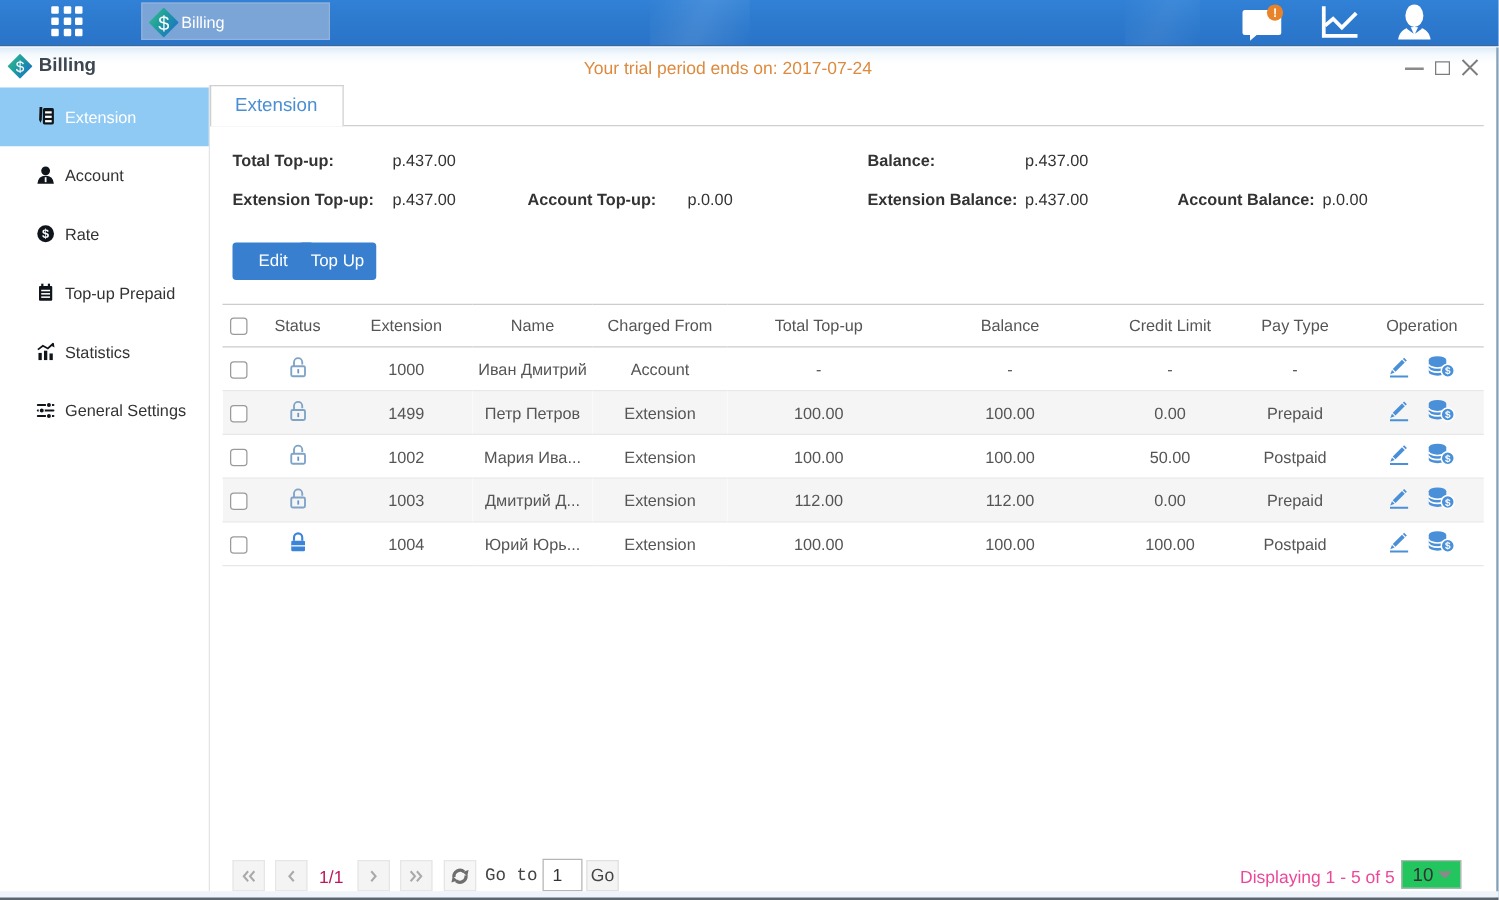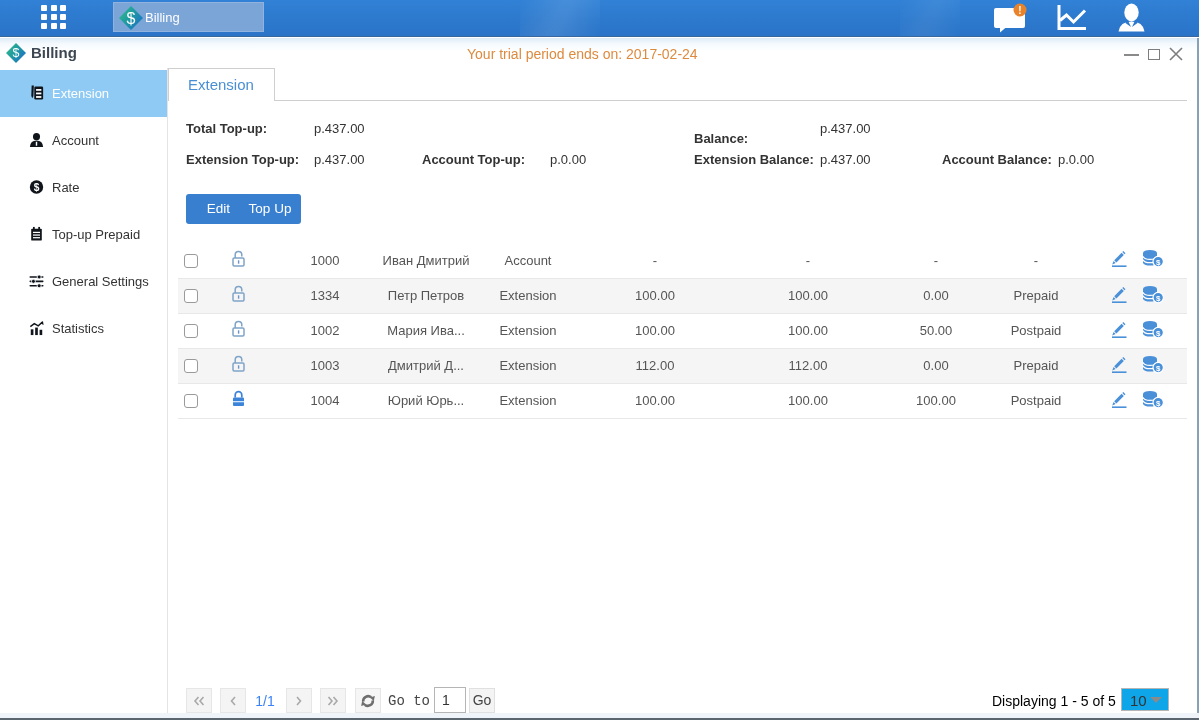--- a/index.html
+++ b/index.html
@@ -51,26 +51,26 @@
 #tbl { position:absolute; left:10px; top:175px; width:1009px; border-collapse:collapse; table-layout:fixed; }
 #tbl th { font-weight:normal; font-size:13px; color:#555; height:34px; text-align:center;
   border-top:1px solid #cccccc; border-bottom:1px solid #cccccc; background:#fff; }
 #tbl td { font-size:13px; color:#555; height:35px; text-align:center; border-bottom:1px solid #e8e8e8; white-space:nowrap; overflow:hidden; }
 #tbl tr.odd td { background:#f5f5f5; }
 .cb { display:inline-block; width:14px; height:14px; border:1px solid #9a9a9a; border-radius:3px; background:#fff; vertical-align:middle; }
 
 
 .pgbtn { position:absolute; top:620px; width:26px; height:25px; background:#f4f4f4; border:1px solid #e6e6e6; }
 .pgbtn svg { position:absolute; left:50%; top:50%; transform:translate(-50%,-50%); }
-#pgtext { position:absolute; left:82px; top:625px; width:30px; text-align:center; font-size:14px; color:#3b82f6; }
+#pgtext { position:absolute; left:82px; top:625px; width:30px; text-align:center; font-size:14px; color:#be185d; }
 #goto { position:absolute; left:220px; top:625px; font-size:14px; color:#444;font-family:Liberation Mono, monospace; }
 #goinput { position:absolute; left:266px; top:619px; width:32px; height:26px; border:1px solid #b5b5b5; font-size:14px; color:#333; padding-left:7px; line-height:24px; background:#fff; }
 #gobtn { position:absolute; left:301px; top:620px; width:26px; height:25px; background:#f4f4f4; border:1px solid #e0e0e0; text-align:center; line-height:23px; font-size:14px; color:#444; }
-#disp { position:absolute; left:824px; top:625px; font-size:14px; color:#000000; }
-#psel { position:absolute; left:953px; top:620px; width:48px; height:23px; border:1px solid #b5b5b5; background:#0ea5e9;padding-left:25px; }
+#disp { position:absolute; left:824px; top:625px; font-size:14px; color:#ec4899; }
+#psel { position:absolute; left:953px; top:620px; width:48px; height:23px; border:1px solid #b5b5b5; background:#22c55e;padding-left:25px; }
 #psel .v { position:absolute; left:8px; top:3px; font-size:15px; color:#333; }
 #psel .tri { position:absolute; right:6px; top:8px; width:0; height:0; border-left:6.5px solid transparent; border-right:6.5px solid transparent; border-top:6px solid #8a8a8a; }
 
 #strip1 { position:absolute; left:0; top:713px; width:1199px; height:5px; background:#eef4f9; }
 #strip2 { position:absolute; left:0; top:718px; width:1199px; height:2px; background:#5a656f; }
 </style>
 </head>
 <body>
 
 <div id="topbar">
@@ -128,21 +128,21 @@
         <linearGradient id="g2" x1="0" y1="0.15" x2="1" y2="0.85">
       <stop offset="0" stop-color="#36bb8d"></stop>
           <stop offset="0.4" stop-color="#1f9e9e"></stop>
           <stop offset="1" stop-color="#1a6ec6"></stop>
     </linearGradient>
       </defs>
     <polygon points="10.5,0 21,10.5 10.5,21 0,10.5" fill="url(#g2)"></polygon>
     <text x="10.5" y="15" font-size="13" font-family="Liberation Sans" fill="#fff" text-anchor="middle">$</text>
   </svg>
   <span id="tb-name">Billing</span>
-  <span id="trial">Your trial period ends on: 2017-02-24</span>
+  <span id="trial">Your trial period ends on: 2017-07-24</span>
   <div id="win-min"></div>
   <div id="win-max"></div>
   <svg id="win-x" width="16" height="16" viewBox="0 0 16 16">
     <path d="M2 2 L14 14 M14 2 L2 14" stroke="#7d7d7d" stroke-width="1.6"></path>
   </svg>
 </div>
 
 <div id="sidebar">
   <div style="height:2px"></div>
   <div class="sb-item sel">
@@ -176,50 +176,50 @@
         <rect x="4.5" y="0.5" width="2" height="3.5" fill="#10151c"></rect>
         <rect x="10.5" y="0.5" width="2" height="3.5" fill="#10151c"></rect>
         <rect x="4.5" y="6" width="8" height="1.4" fill="#fff"></rect>
         <rect x="4.5" y="9" width="8" height="1.4" fill="#fff"></rect>
         <rect x="4.5" y="12" width="8" height="1.4" fill="#fff"></rect>
       </svg>
     <span class="tx">Top-up Prepaid</span>
   </div>
   <div class="sb-item">
     <svg class="ic" viewBox="0 0 17 17">
+        <rect x="2" y="10" width="3" height="6.5" fill="#10151c"></rect>
+        <rect x="7" y="8" width="3" height="8.5" fill="#10151c"></rect>
+        <rect x="12" y="10.5" width="3" height="6" fill="#10151c"></rect>
+        <polyline points="1.5,7 6,3.5 10.5,6 15.5,1.5" stroke="#10151c" stroke-width="1.6" fill="none"></polyline>
+        <polygon points="15.9,0.8 16.5,5 12.8,3" fill="#10151c"></polygon>
+      </svg>
+    <span class="tx">Statistics</span>
+  </div>
+  <div class="sb-item">
+    <svg class="ic" viewBox="0 0 17 17">
         <rect x="0.5" y="3" width="16" height="1.8" rx=".9" fill="#10151c"></rect>
         <rect x="0.5" y="8" width="16" height="1.8" rx=".9" fill="#10151c"></rect>
         <rect x="0.5" y="13" width="16" height="1.8" rx=".9" fill="#10151c"></rect>
         <circle cx="11.5" cy="3.9" r="2.3" fill="#10151c" stroke="#fff" stroke-width="1"></circle>
         <circle cx="5" cy="8.9" r="2.3" fill="#10151c" stroke="#fff" stroke-width="1"></circle>
         <circle cx="11.5" cy="13.9" r="2.3" fill="#10151c" stroke="#fff" stroke-width="1"></circle>
       </svg>
     <span class="tx">General Settings</span>
   </div>
-  <div class="sb-item">
-    <svg class="ic" viewBox="0 0 17 17">
-        <rect x="2" y="10" width="3" height="6.5" fill="#10151c"></rect>
-        <rect x="7" y="8" width="3" height="8.5" fill="#10151c"></rect>
-        <rect x="12" y="10.5" width="3" height="6" fill="#10151c"></rect>
-        <polyline points="1.5,7 6,3.5 10.5,6 15.5,1.5" stroke="#10151c" stroke-width="1.6" fill="none"></polyline>
-        <polygon points="15.9,0.8 16.5,5 12.8,3" fill="#10151c"></polygon>
-      </svg>
-    <span class="tx">Statistics</span>
-  </div>
 </div>
 
 <div id="content">
   <div id="tabline"></div>
   <div id="tab">
       <span>Extension</span>
     </div>
 
   <span class="flabel" style="left:18px;top:53px;">Total Top-up:</span>
   <span class="fval" style="left:146px;top:53px;">p.437.00</span>
-  <span class="flabel" style="left:526px;top:53px;margin-top:10px;">Balance:</span>
+  <span class="flabel" style="left:526px;top:53px;">Balance:</span>
   <span class="fval" style="left:652px;top:53px;">p.437.00</span>
 
   <span class="flabel" style="left:18px;top:84px;">Extension Top-up:</span>
   <span class="fval" style="left:146px;top:84px;">p.437.00</span>
   <span class="flabel" style="left:254px;top:84px;">Account Top-up:</span>
   <span class="fval" style="left:382px;top:84px;">p.0.00</span>
   <span class="flabel" style="left:526px;top:84px;">Extension Balance:</span>
   <span class="fval" style="left:652px;top:84px;">p.437.00</span>
   <span class="flabel" style="left:774px;top:84px;">Account Balance:</span>
   <span class="fval" style="left:890px;top:84px;">p.0.00</span>
@@ -234,20 +234,32 @@
         <col style="width:106px">
         <col style="width:96px">
       <col style="width:108px">
         <col style="width:146px">
         <col style="width:160px">
         <col style="width:96px">
       <col style="width:104px">
         <col style="width:99px">
     </colgroup>
     <tbody>
+        <tr>
+      <th><span class="cb"></span></th>
+          <th>Status</th>
+          <th>Extension</th>
+          <th>Name</th>
+          <th>Charged From</th>
+      <th>Total Top-up</th>
+          <th>Balance</th>
+          <th>Credit Limit</th>
+          <th>Pay Type</th>
+          <th>Operation</th>
+    </tr>
     <tr>
       <td><span class="cb"></span></td>
       <td><svg width="17" height="18" viewBox="0 0 17 18">
               <rect x="3" y="8" width="11" height="8" rx="1.2" fill="none" stroke="#7fa4c8" stroke-width="1.5"></rect>
               <path d="M5.2 8 V4.8 A3.3 3.3 0 0 1 11.8 4.8 V6.6" fill="none" stroke="#7fa4c8" stroke-width="1.5"></path>
               <rect x="7.9" y="10.3" width="1.4" height="3.4" fill="#6a93c9"></rect>
             </svg></td>
       <td>1000</td>
           <td>Иван Дмитрий</td>
           <td>Account</td>
@@ -268,21 +280,21 @@
               <text x="16.2" y="15.6" font-size="8" font-weight="bold" font-family="Liberation Sans" fill="#fff" text-anchor="middle">$</text>
             </svg></td>
     </tr>
     <tr class="odd">
       <td><span class="cb"></span></td>
       <td><svg width="17" height="18" viewBox="0 0 17 18">
               <rect x="3" y="8" width="11" height="8" rx="1.2" fill="none" stroke="#7fa4c8" stroke-width="1.5"></rect>
               <path d="M5.2 8 V4.8 A3.3 3.3 0 0 1 11.8 4.8 V6.6" fill="none" stroke="#7fa4c8" stroke-width="1.5"></path>
               <rect x="7.9" y="10.3" width="1.4" height="3.4" fill="#6a93c9"></rect>
             </svg></td>
-      <td>1334</td>
+      <td>1499</td>
           <td>Петр Петров</td>
           <td>Extension</td>
           <td>100.00</td>
           <td>100.00</td>
           <td>0.00</td>
           <td>Prepaid</td>
       <td class="ops"><svg width="19" height="19" viewBox="0 0 19 19">
               <polygon points="4.2,11.2 11.6,3.8 13.8,6 6.4,13.4" fill="#4a90d8"></polygon>
               <polygon points="3.6,11.9 5.7,14 2.2,15.4" fill="#4a90d8"></polygon>
               <polygon points="12.3,3.1 13.3,2.1 15.5,4.3 14.5,5.3" fill="#4a90d8"></polygon>

